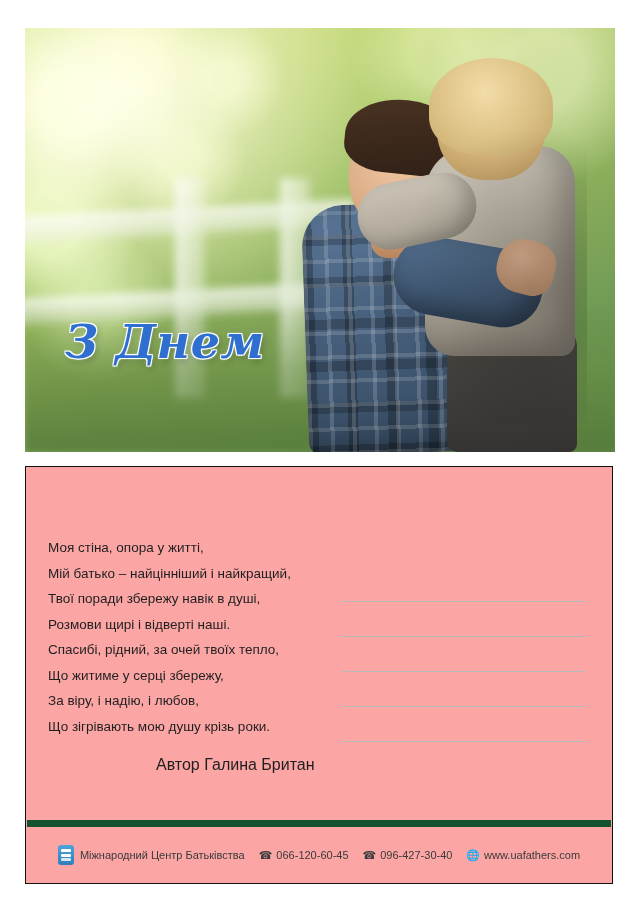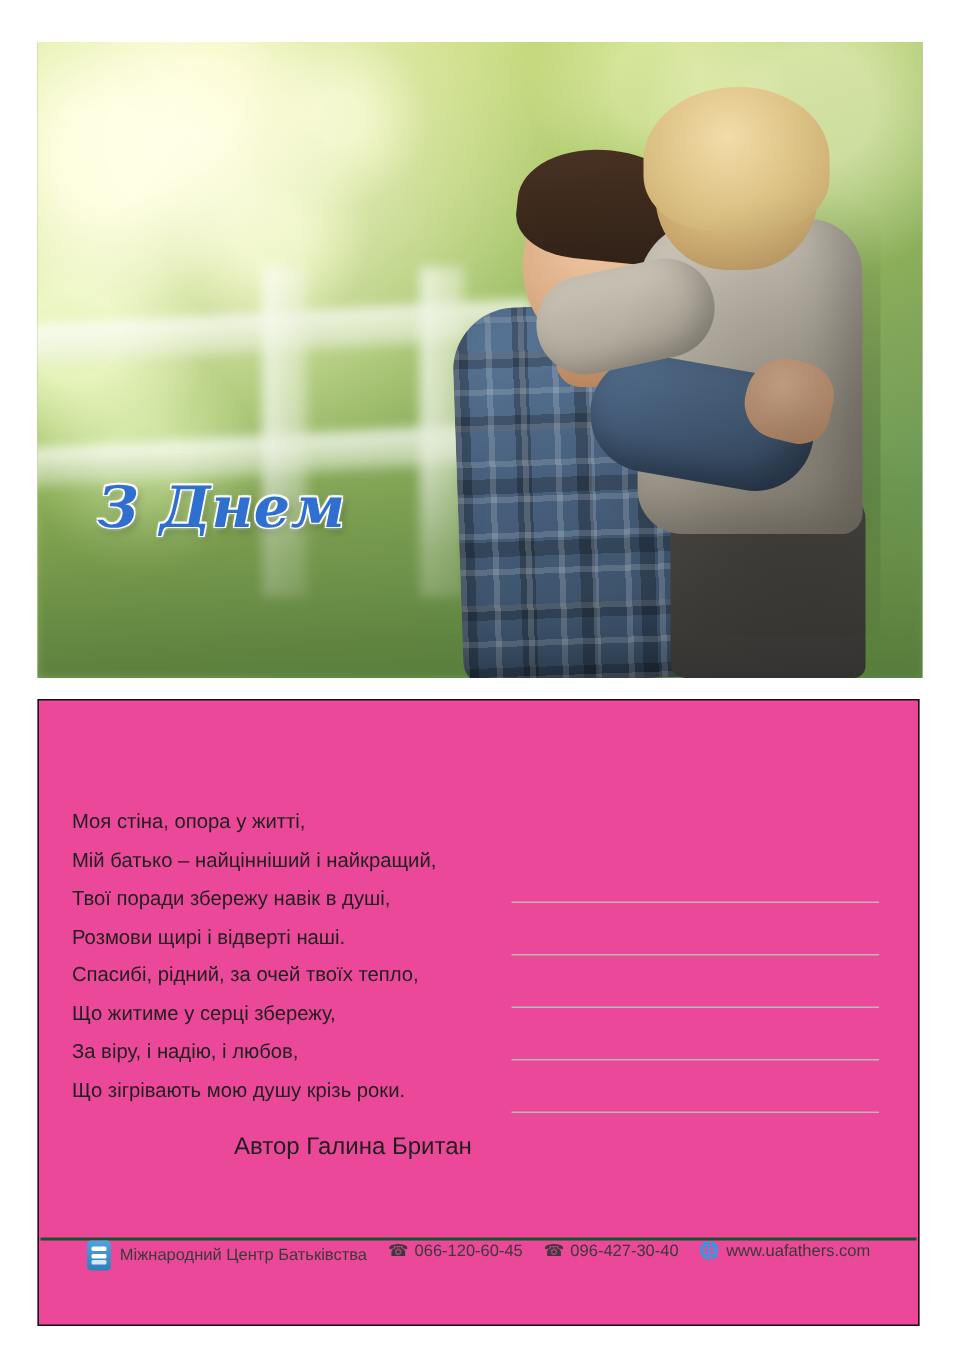--- a/index.html
+++ b/index.html
@@ -232,21 +232,21 @@
   
   .greeting {
     position: absolute;
     left: 40px;
     top: 290px;
     width: 260px;
     line-height: 1.05;
     font-family: "DejaVu Serif", serif;
     font-style: italic;
     font-weight: bold;
-    font-size: 38px;
+    font-size: 46px;
     color: #2f6fd0;
     text-shadow:
       1px 1px 0 #ffffff,
       -1px 1px 0 #ffffff,
       1px -1px 0 #ffffff,
       -1px -1px 0 #ffffff,
       0 0 3px rgba(255,255,255,0.95),
       2px 3px 6px rgba(0,0,0,0.25);
     letter-spacing: 0.5px;
   }
@@ -257,21 +257,21 @@
   }
 
   
   .text-card {
     position: absolute;
     left: 25px;
     top: 466px;
     width: 588px;
     height: 418px;
     border: 1px solid #111111;
-    background: #ec4899;
+    background: #fca5a5;
     box-sizing: border-box;
   }
 
   .poem {
     position: absolute;
     left: 22px;
     top: 68px;
     width: 300px;
     font-size: 13.5px;
     line-height: 25.5px;
@@ -300,23 +300,23 @@
     border-bottom: 1px solid #b8b8b8;
   }
 
   
   .footer {
     position: absolute;
     left: 1px;
     right: 1px;
     bottom: 0;
     height: 56px;
-    border-top: 2px solid #14532d;
+    border-top: 7px solid #14532d;
     display: flex;
-    align-items: flex-start;
+    align-items: center;
     justify-content: center;
     gap: 14px;
     font-size: 11px;
     color: #3a3a3a;
     margin-top: 29px;
   }
   .footer .f-item {
     display: flex;
     align-items: center;
     gap: 4px;

